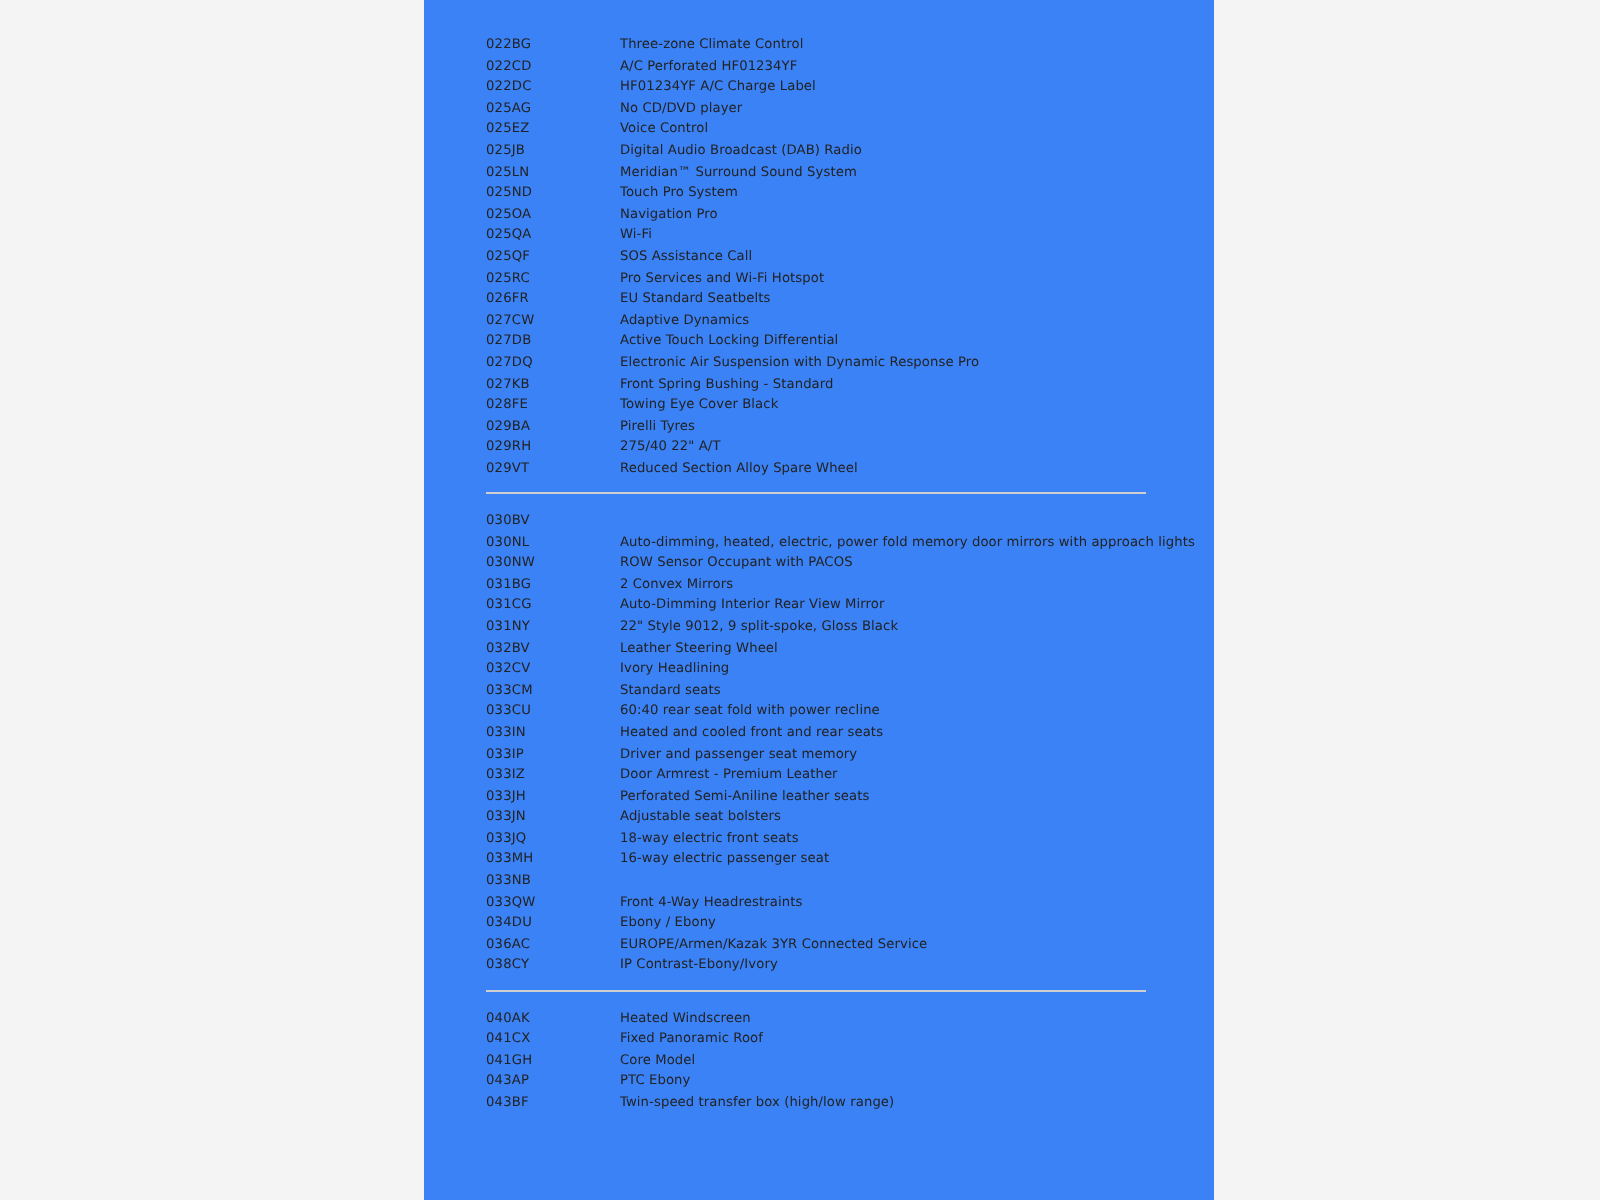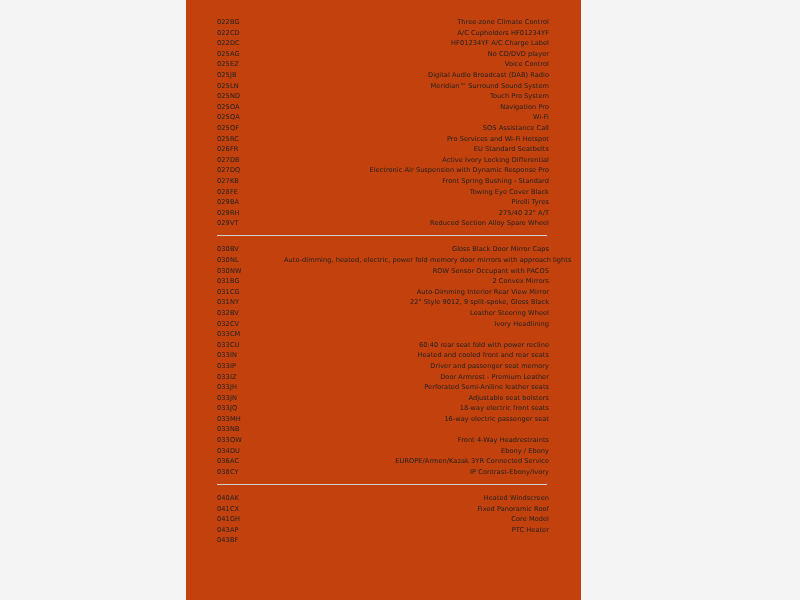--- a/index.html
+++ b/index.html
@@ -6,25 +6,25 @@
       margin: 0;
       padding: 0;
       width: 800px;
       height: 600px;
       overflow: hidden;
       background: #f4f4f4;
       font-family: "DejaVu Sans", sans-serif;
     }
     .page {
       position: absolute;
-      left: 186px;
+      left: 212px;
       top: 0;
       width: 395px;
       height: 600px;
-      background: #c2410c;
+      background: #3b82f6;
     }
     .content {
       position: absolute;
       left: 31px;
       top: 17px;
       width: 332px;
     }
     .section { }
     .row {
       display: flex;
@@ -35,42 +35,41 @@
       white-space: nowrap;
     }
     .code {
       width: 67px;
       flex: none;
       letter-spacing: 0.1px;
     }
     .desc {
       flex: 1;
       letter-spacing: 0.05px;
-      text-align: right;
     }
     .divider {
       height: 1px;
       background: #cfcfcf;
       margin: 6.5px 0 8px 0;
       width: 330px;
     }
   </style>
 </head>
 <body>
 
 <div class="page">
   <div class="content" id="content">
       <div class="section">
         <div class="row">
           <span class="code">022BG</span>
           <span class="desc">Three-zone Climate Control</span>
         </div>
         <div class="row">
           <span class="code">022CD</span>
-          <span class="desc">A/C Cupholders HF01234YF</span>
+          <span class="desc">A/C Perforated HF01234YF</span>
         </div>
         <div class="row">
           <span class="code">022DC</span>
           <span class="desc">HF01234YF A/C Charge Label</span>
         </div>
         <div class="row">
           <span class="code">025AG</span>
           <span class="desc">No CD/DVD player</span>
         </div>
         <div class="row">
@@ -103,22 +102,26 @@
         </div>
         <div class="row">
           <span class="code">025RC</span>
           <span class="desc">Pro Services and Wi-Fi Hotspot</span>
         </div>
         <div class="row">
           <span class="code">026FR</span>
           <span class="desc">EU Standard Seatbelts</span>
         </div>
         <div class="row">
+          <span class="code">027CW</span>
+          <span class="desc">Adaptive Dynamics</span>
+        </div>
+        <div class="row">
           <span class="code">027DB</span>
-          <span class="desc">Active Ivory Locking Differential</span>
+          <span class="desc">Active Touch Locking Differential</span>
         </div>
         <div class="row">
           <span class="code">027DQ</span>
           <span class="desc">Electronic Air Suspension with Dynamic Response Pro</span>
         </div>
         <div class="row">
           <span class="code">027KB</span>
           <span class="desc">Front Spring Bushing - Standard</span>
         </div>
         <div class="row">
@@ -135,21 +138,20 @@
         </div>
         <div class="row">
           <span class="code">029VT</span>
           <span class="desc">Reduced Section Alloy Spare Wheel</span>
         </div>
       </div>
       <div class="divider"></div>
       <div class="section">
         <div class="row">
           <span class="code">030BV</span>
-          <span class="desc">Gloss Black Door Mirror Caps</span>
         </div>
         <div class="row">
           <span class="code">030NL</span>
           <span class="desc">Auto-dimming, heated, electric, power fold memory door mirrors with approach lights</span>
         </div>
         <div class="row">
           <span class="code">030NW</span>
           <span class="desc">ROW Sensor Occupant with PACOS</span>
         </div>
         <div class="row">
@@ -167,20 +169,21 @@
         <div class="row">
           <span class="code">032BV</span>
           <span class="desc">Leather Steering Wheel</span>
         </div>
         <div class="row">
           <span class="code">032CV</span>
           <span class="desc">Ivory Headlining</span>
         </div>
         <div class="row">
           <span class="code">033CM</span>
+          <span class="desc">Standard seats</span>
         </div>
         <div class="row">
           <span class="code">033CU</span>
           <span class="desc">60:40 rear seat fold with power recline</span>
         </div>
         <div class="row">
           <span class="code">033IN</span>
           <span class="desc">Heated and cooled front and rear seats</span>
         </div>
         <div class="row">
@@ -236,20 +239,21 @@
         <div class="row">
           <span class="code">041CX</span>
           <span class="desc">Fixed Panoramic Roof</span>
         </div>
         <div class="row">
           <span class="code">041GH</span>
           <span class="desc">Core Model</span>
         </div>
         <div class="row">
           <span class="code">043AP</span>
-          <span class="desc">PTC Heater</span>
+          <span class="desc">PTC Ebony</span>
         </div>
         <div class="row">
           <span class="code">043BF</span>
+          <span class="desc">Twin-speed transfer box (high/low range)</span>
         </div>
       </div>
     </div>
 </div>
 
 </body></html>

